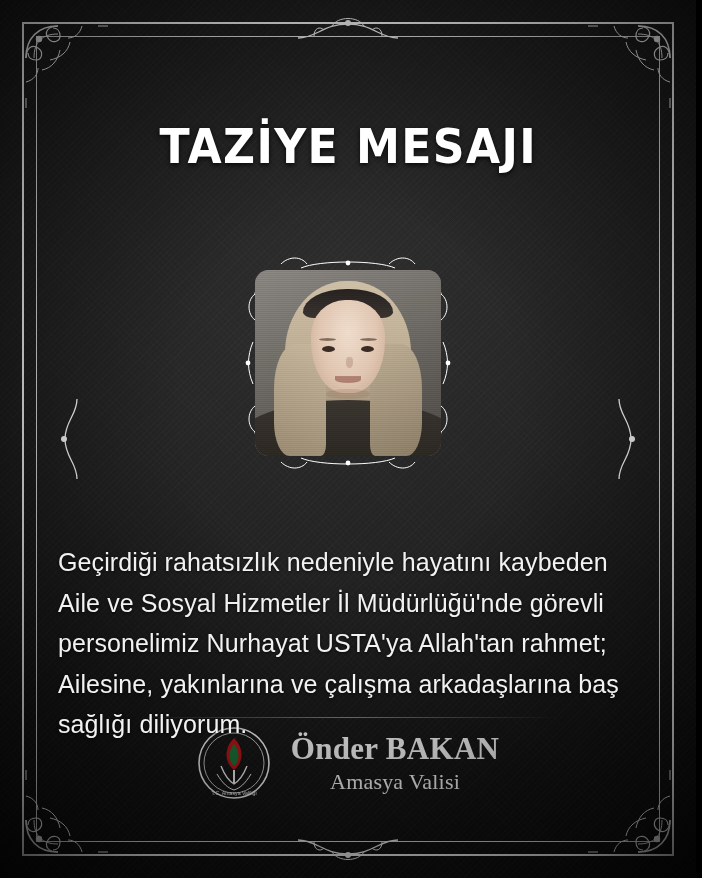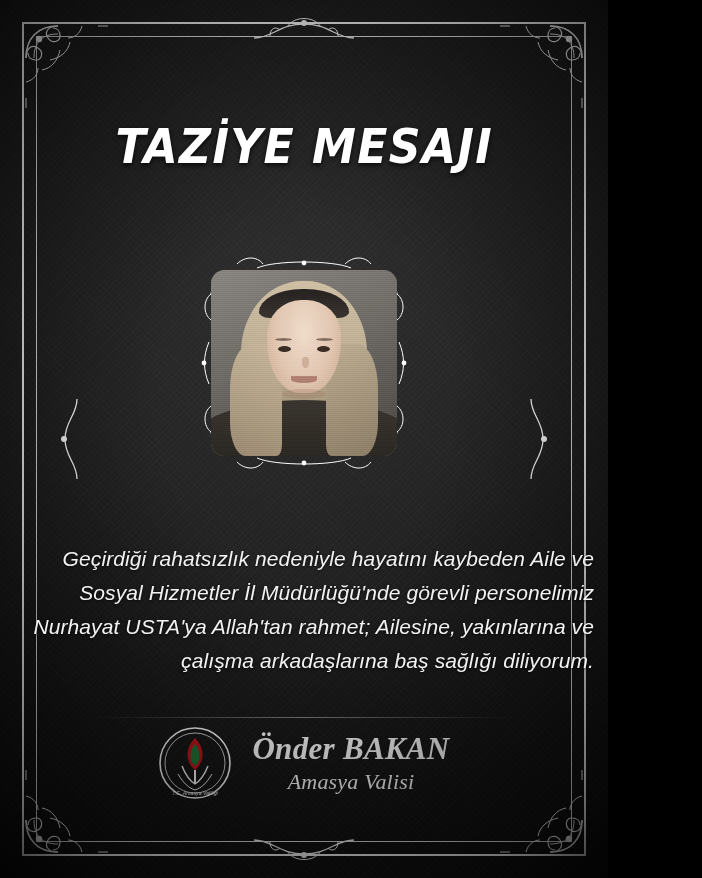--- a/index.html
+++ b/index.html
@@ -7,27 +7,26 @@
   html, body {
     width: 702px;
     height: 878px;
     background: #000;
     font-family: "Liberation Sans", sans-serif;
     overflow: hidden;
   }
 
   .poster {
     position: relative;
-    width: 608px;
+    width: 696px;
     height: 878px;
     background:
       radial-gradient(ellipse 120% 80% at 50% 35%, #2e2e2e 0%, #232323 35%, #141414 70%, #0a0a0a 100%),
       #111;
     overflow: hidden;
-    font-style: italic;
   }
 
   
   .texture {
     position: absolute;
     inset: 0;
     background-image:
       repeating-linear-gradient(135deg, rgba(255,255,255,0.018) 0px, rgba(255,255,255,0.018) 1px, rgba(0,0,0,0) 1px, rgba(0,0,0,0) 4px),
       repeating-linear-gradient(45deg, rgba(255,255,255,0.012) 0px, rgba(255,255,255,0.012) 1px, rgba(0,0,0,0) 1px, rgba(0,0,0,0) 5px);
     pointer-events: none;
@@ -211,23 +210,23 @@
   }
   .p-grain {
     position: absolute; inset: 0;
     background-image: repeating-linear-gradient(0deg, rgba(0,0,0,0.05) 0 1px, rgba(255,255,255,0.03) 1px 2px);
     mix-blend-mode: overlay;
   }
 
   .message {
     margin-top: 62px;
     width: 580px;
-    text-align: right;
+    text-align: left;
     color: #f2f2f2;
-    font-size: 21px;
+    font-size: 25px;
     line-height: 1.62;
     letter-spacing: 0.1px;
     text-shadow: 0 1px 3px rgba(0,0,0,0.7);
   }
 
   .signature {
     position: absolute;
     left: 0; right: 0;
     bottom: 78px;
     display: flex;

